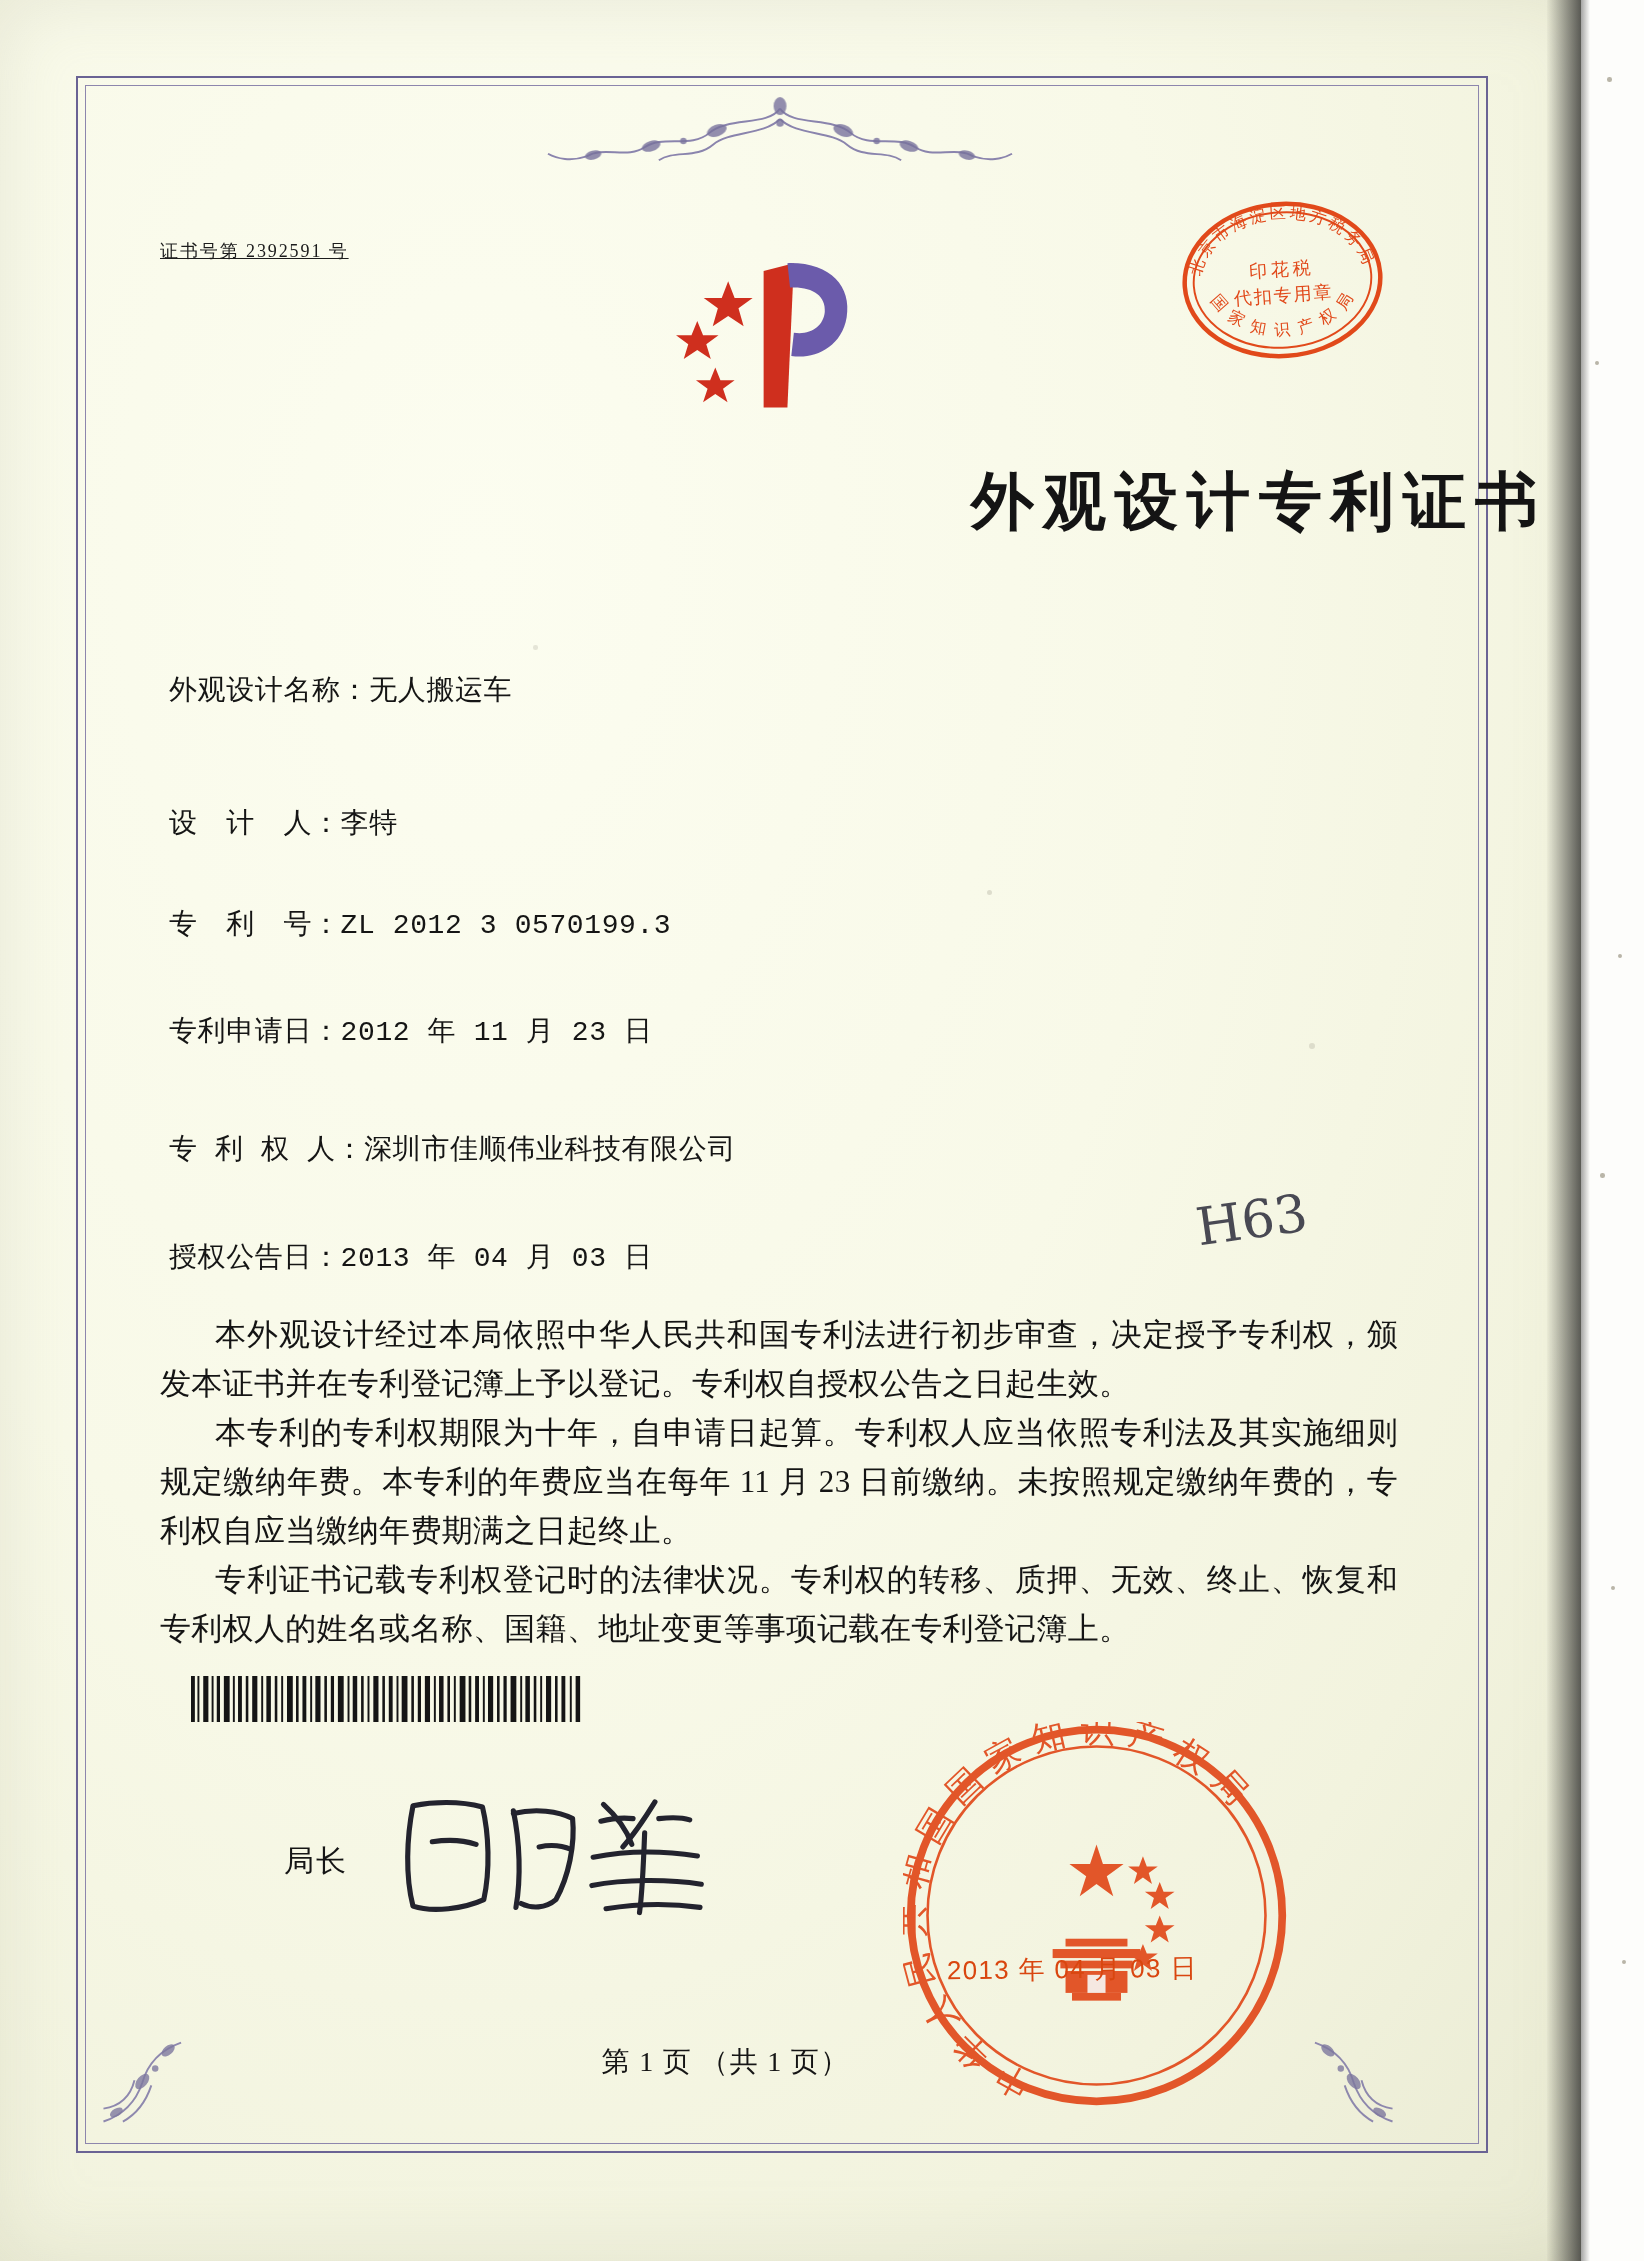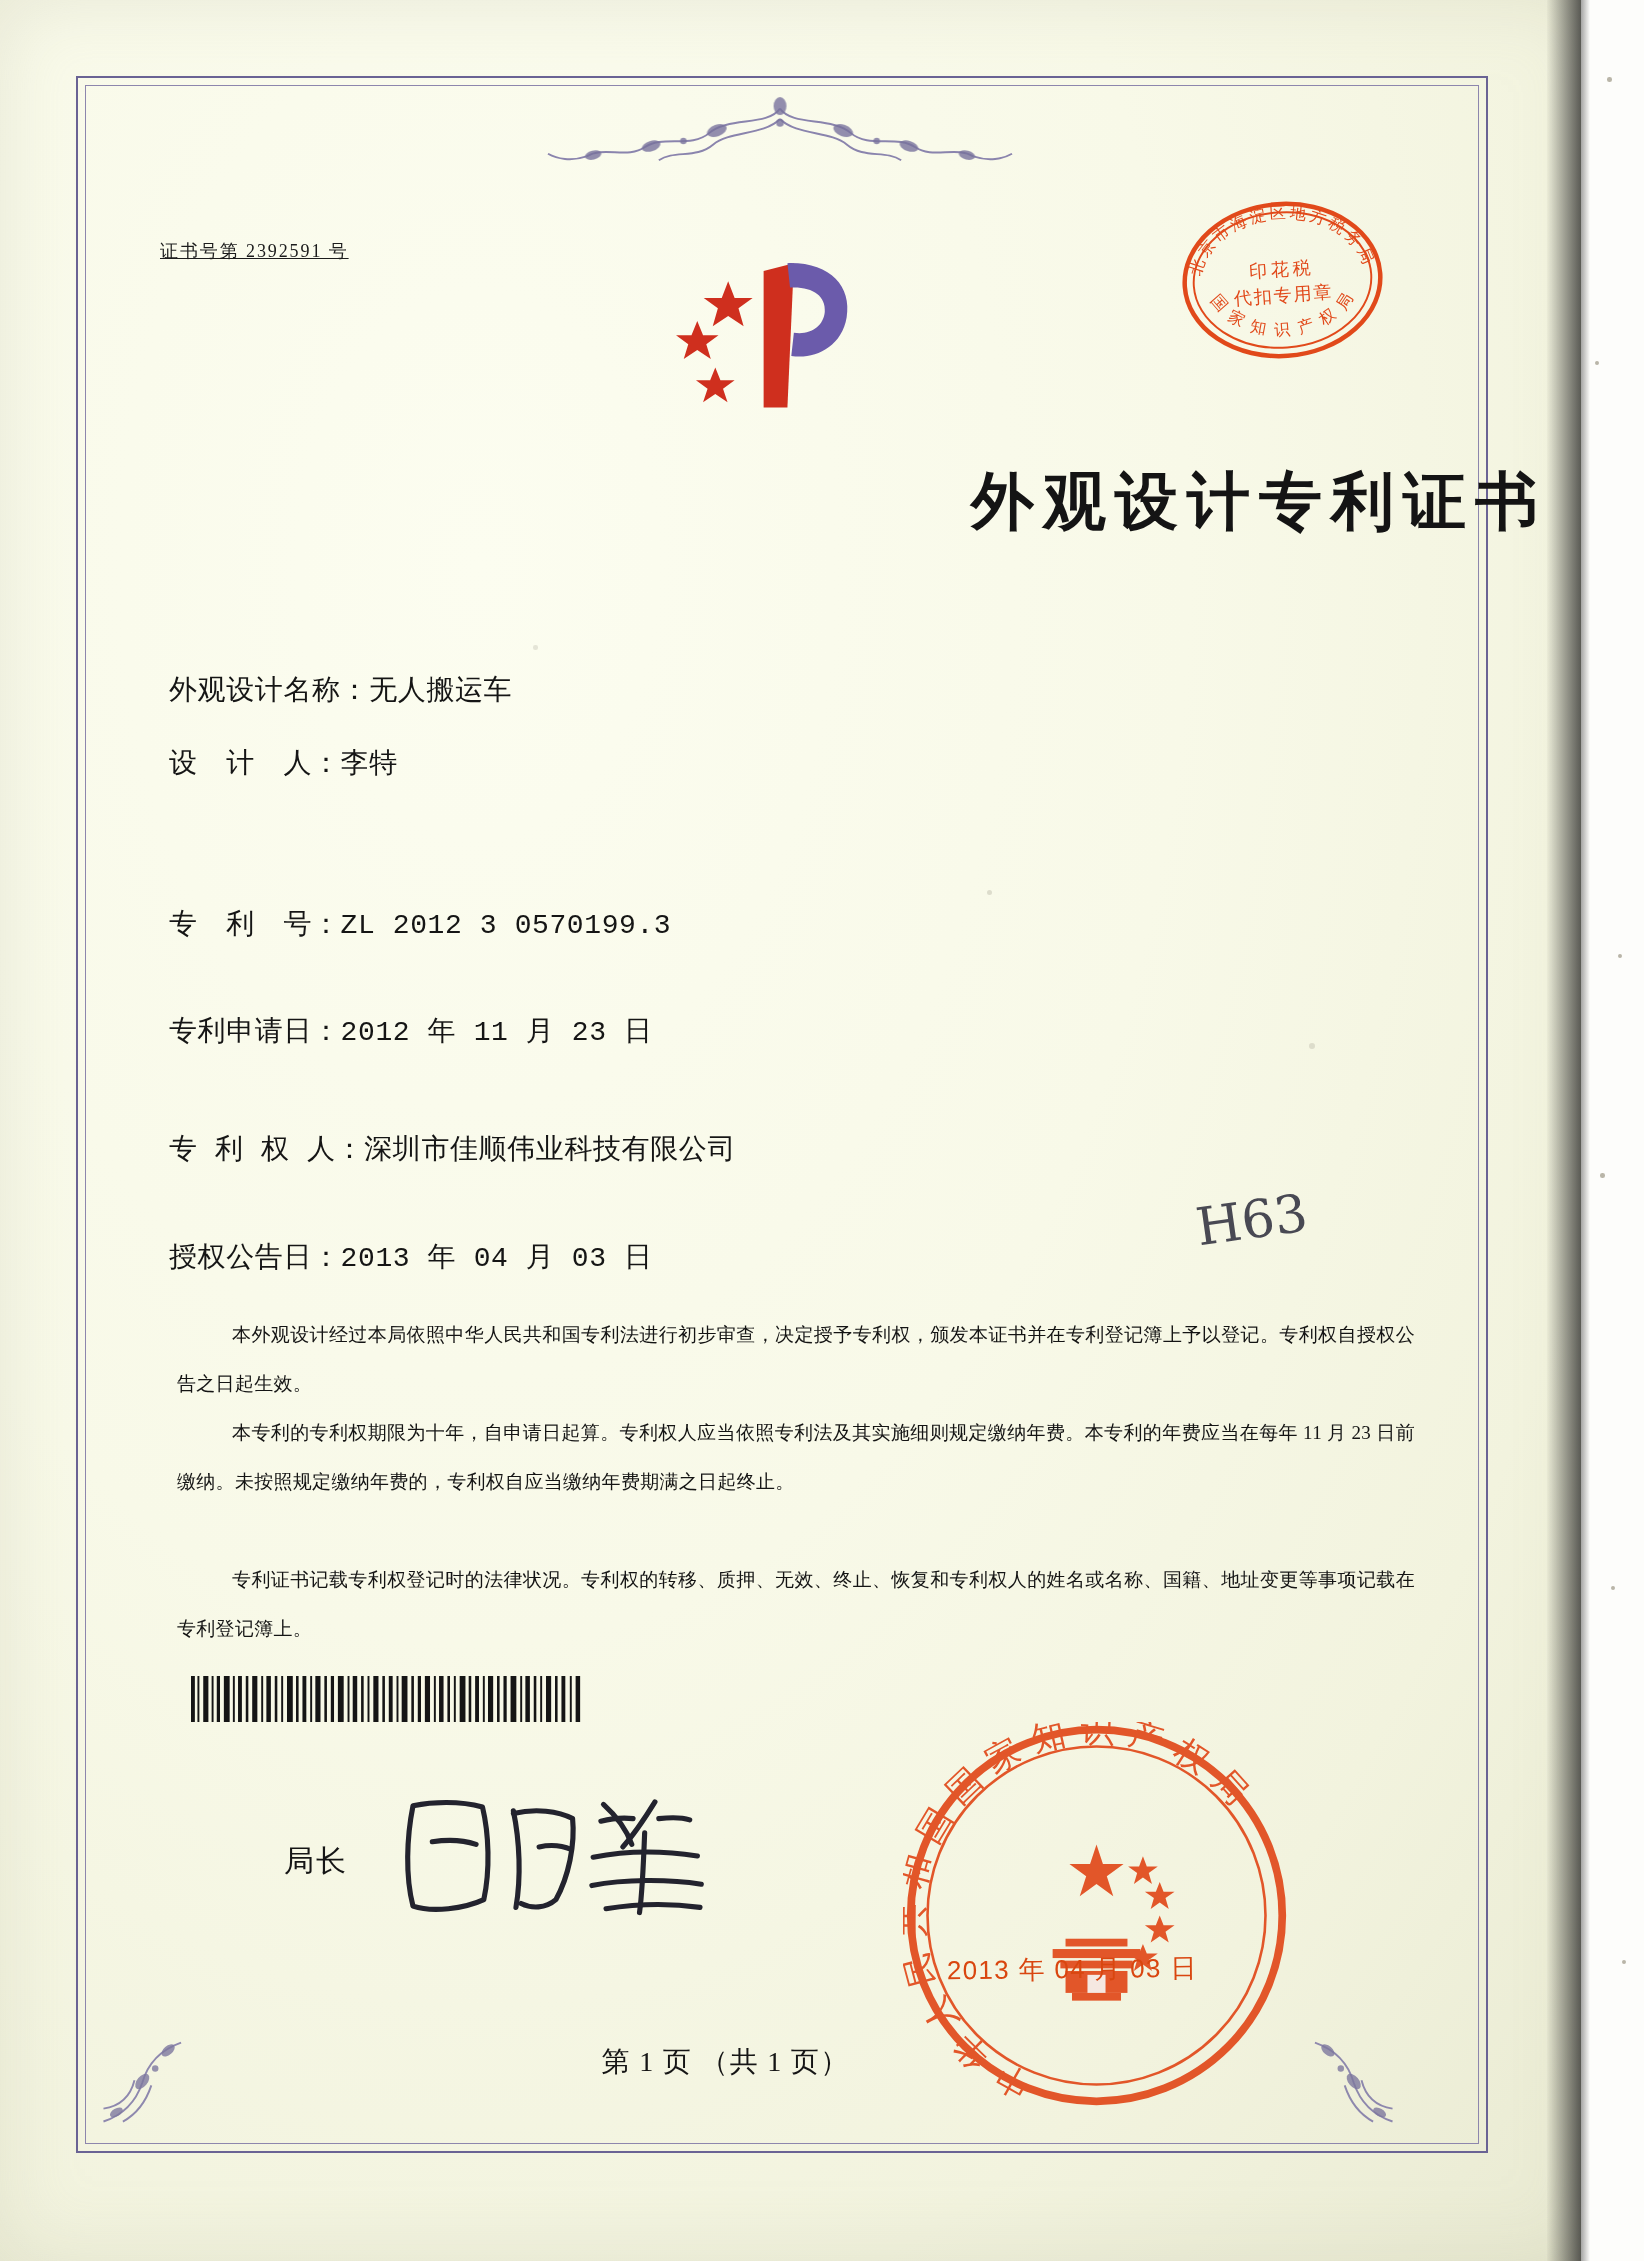--- a/index.html
+++ b/index.html
@@ -140,23 +140,23 @@
     white-space: nowrap;
     letter-spacing: 0.6px;
     font-family: Liberation Mono, monospace;
   }
   .field .lbl { letter-spacing: 0.6px; }
   .field .val { letter-spacing: 0.6px; }
 
   
   .para {
     position: absolute;
-    left: 177px;
+    left: 160px;
     width: 1238px;
-    font-size: 19px;
+    font-size: 31px;
     line-height: 49px;
     color: #141414;
     text-indent: 55px;
     text-align: justify;
     letter-spacing: 0.3px;
   }
 
   
   #hand-note {
     position: absolute;
@@ -288,21 +288,21 @@
       <text x="170" y="128" text-anchor="middle" font-size="28" fill="#e1491a" font-family="DejaVu Sans, sans-serif" letter-spacing="6">印花税</text>
       <text x="170" y="168" text-anchor="middle" font-size="28" fill="#e1491a" font-family="DejaVu Sans, sans-serif" letter-spacing="3">代扣专用章</text>
     </g>
   </svg>
 
   <div id="title">外观设计专利证书</div>
 
   <div class="field" style="top:671px">
     <span class="lbl">外观设计名称：</span><span class="val">无人搬运车</span>
   </div>
-  <div class="field" style="top:744px">
+  <div class="field" style="top:804px">
     <span class="lbl">设　计　人：</span><span class="val">李特</span>
   </div>
   <div class="field" style="top:905px">
     <span class="lbl">专　利　号：</span><span class="val">ZL 2012 3 0570199.3</span>
   </div>
   <div class="field" style="top:1012px">
     <span class="lbl">专利申请日：</span><span class="val">2012 年 11 月 23 日</span>
   </div>
   <div class="field" style="top:1130px">
     <span class="lbl">专 利 权 人：</span><span class="val">深圳市佳顺伟业科技有限公司</span>

